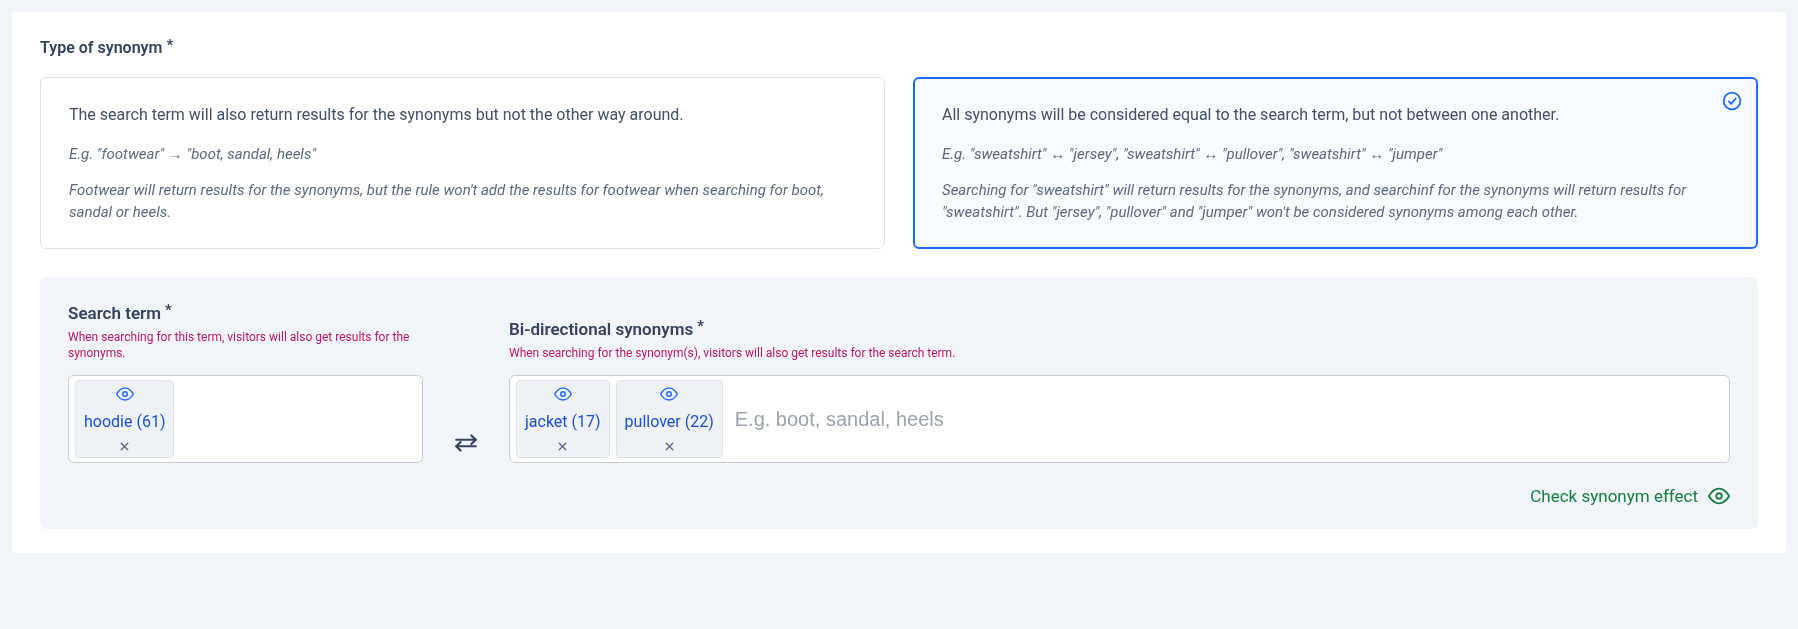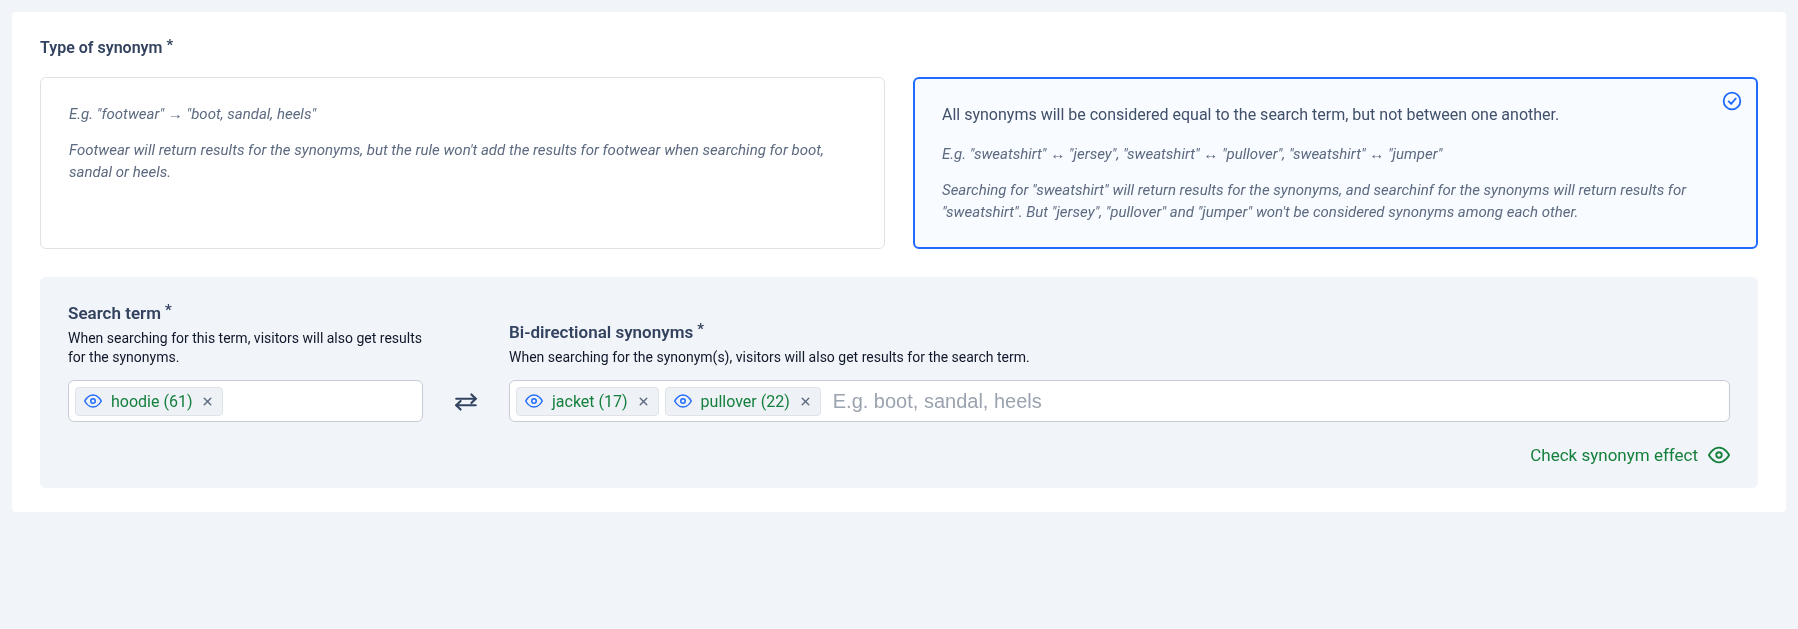--- a/index.html
+++ b/index.html
@@ -94,22 +94,22 @@
   .field-block.search-term { width: 355px; }
   .field-block.synonyms { flex: 1; }
   .field-label {
     font-size: 17px;
     font-weight: 600;
     color: #32425f;
     display: flex;
     align-items: flex-start;
   }
   .field-help {
-    font-size: 14px;
-    color: #0f172a;
+    font-size: 12px;
+    color: #be185d;
     margin-top: 6px;
     line-height: 1.35;
   }
   .arrow-between {
     display: flex;
     align-items: center;
     justify-content: center;
     width: 38px;
     height: 40px;
     color: #32425f;
@@ -127,22 +127,23 @@
     flex-wrap: wrap;
   }
   .tag {
     display: inline-flex;
     align-items: center;
     background: #eef1f5;
     border: 1px solid #dfe3e8;
     border-radius: 4px;
     padding: 4px 8px;
     font-size: 16px;
-    color: #15803d;
+    color: #1d4ed8;
     gap: 9px;
+    flex-direction: column;
   }
   .tag .eye { color: #1f6bff; display:flex; align-items:center; }
   .tag .x { color: #5c6a80; cursor: pointer; display:flex; align-items:center; }
   .tag-placeholder-input {
     border: none;
     outline: none;
     flex: 1;
     font-size: 20px;
     color: #000000;
     padding: 4px 6px;
@@ -169,20 +170,21 @@
 <div class="panel">
 
   <div class="section-title">
     <span>Type of synonym</span>
     <span class="req">*</span>
   </div>
 
   <div class="cards-row">
 
     <div class="card">
+      <div class="card-desc">The search term will also return results for the synonyms but not the other way around.</div>
       <div class="card-example">E.g. "footwear" → "boot, sandal, heels"</div>
       <div class="card-footnote">Footwear will return results for the synonyms, but the rule won't add the results for footwear when searching for boot, sandal or heels.</div>
     </div>
 
     <div class="card selected">
       <span class="check-icon">
         <svg width="20" height="20" viewBox="0 0 24 24" fill="none" stroke="currentColor" stroke-width="2.2" stroke-linecap="round" stroke-linejoin="round">
           <circle cx="12" cy="12" r="10"></circle>
           <polyline points="8 12.5 11 15.5 16.5 9"></polyline>
         </svg>

